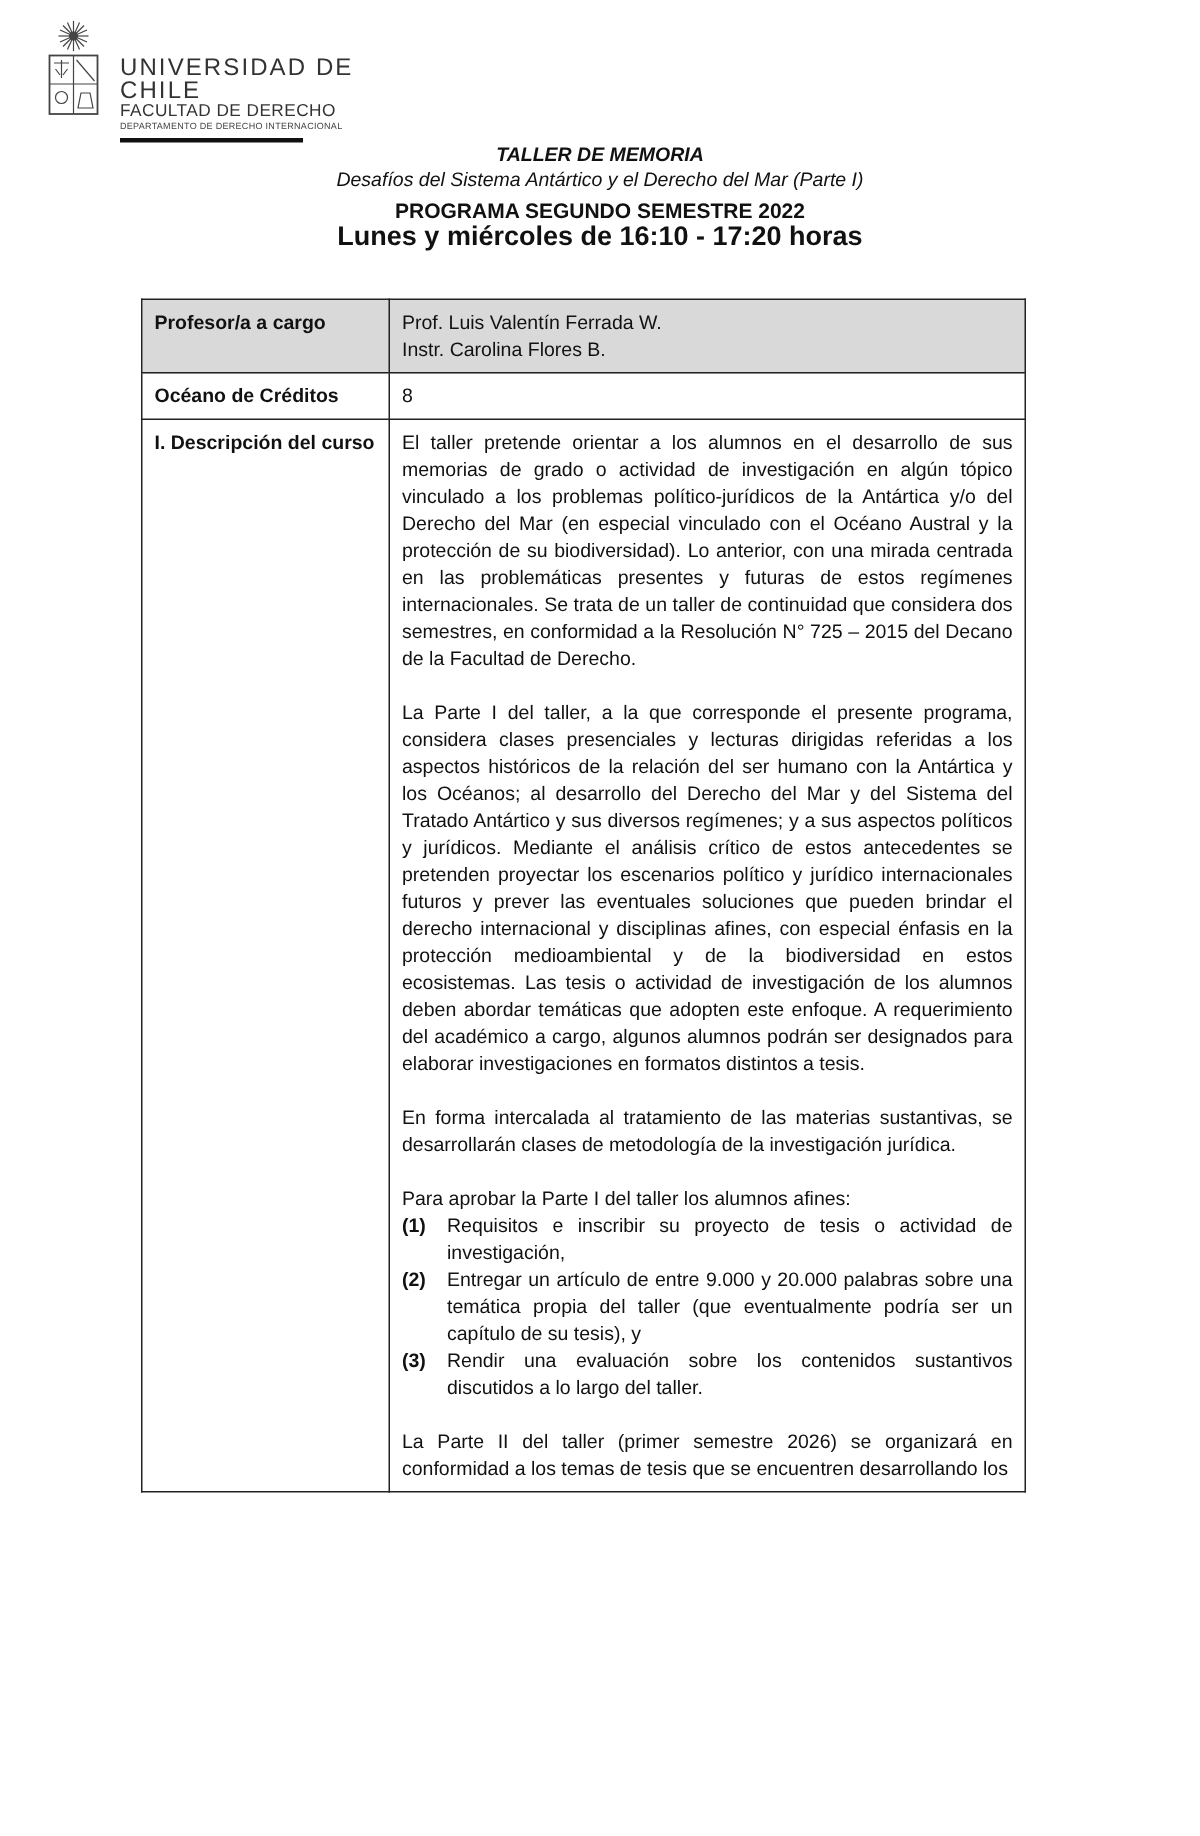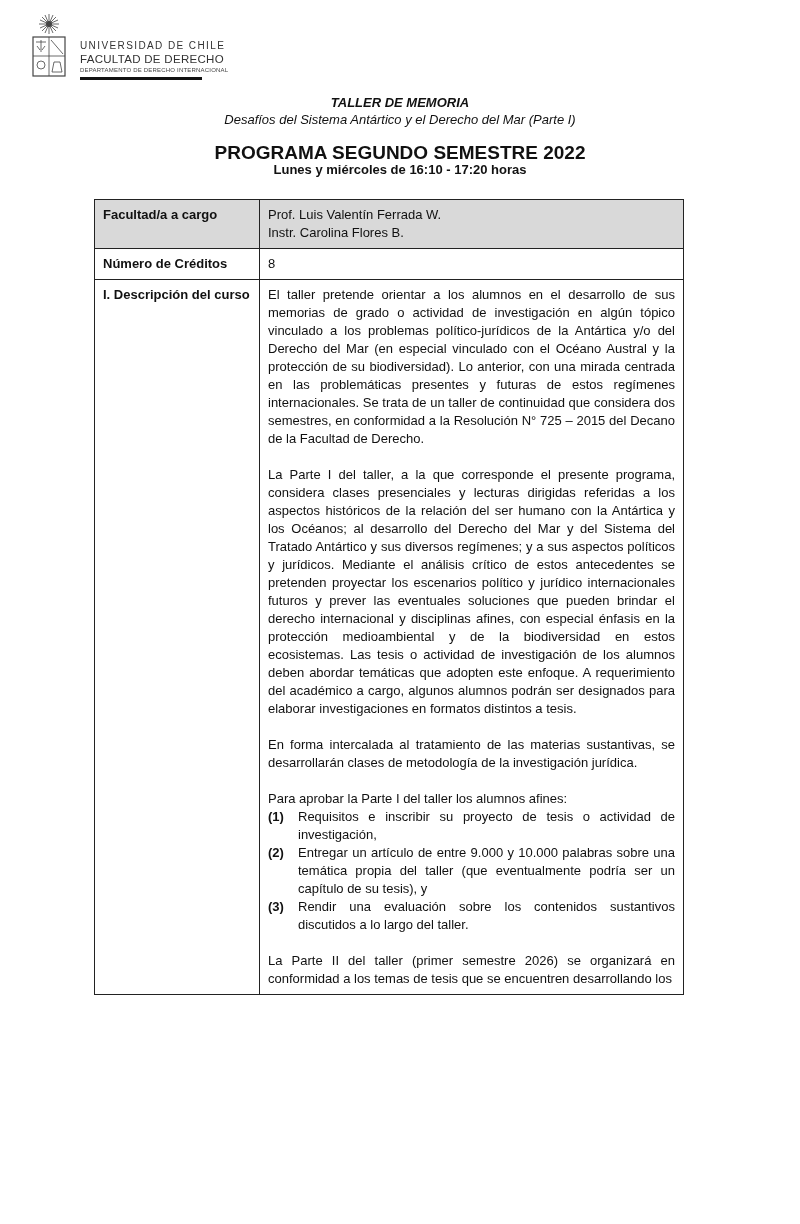--- a/index.html
+++ b/index.html
@@ -3,30 +3,30 @@
   <meta charset="utf-8">
   <style>
     html, body { margin: 0; padding: 0; background: #ffffff; }
     body {
       width: 800px; height: 1224px; position: relative; overflow: hidden;
       font-family: "Liberation Sans", sans-serif; color: #111;
     }
     .logo { position: absolute; left: 30px; top: 12px; width: 230px; height: 68px; }
     .logo-crest { position: absolute; left: 0; top: 0; width: 38px; height: 66px; }
     .logo-text { position: absolute; left: 50px; top: 26px; }
-    .logo-line1 { font-size: 10px; letter-spacing: 1.4px; color: #333; line-height: 15px; }
+    .logo-line1 { font-size: 16px; letter-spacing: 1.4px; color: #333; line-height: 15px; }
     .logo-line2 { font-size: 11.5px; letter-spacing: 0.3px; color: #333; line-height: 13px; }
     .logo-line3 { font-size: 6px; letter-spacing: 0.2px; color: #444; line-height: 9px; }
     .logo-bar { width: 122px; height: 3px; background: #111; margin-top: 2px; }
 
     .titles { position: absolute; left: 0; top: 94px; width: 800px; text-align: center; }
     .t1 { font-size: 13px; font-weight: bold; font-style: italic; line-height: 17px; }
     .t2 { font-size: 13px; font-weight: normal; font-style: italic; line-height: 17px; }
-    .t3 { font-size: 19px; font-weight: bold; line-height: 17px; margin-top: 16px; }
-    .t4 { font-size: 13px; font-weight: bold; line-height: 17px; }
+    .t3 { font-size: 14px; font-weight: bold; line-height: 17px; margin-top: 4px; }
+    .t4 { font-size: 18px; font-weight: bold; line-height: 17px; }
 
     table.prog {
       position: absolute; left: 94px; top: 199px; width: 590px;
       border-collapse: collapse; font-size: 13px; line-height: 18px;
     }
     table.prog td {
       border: 1.5px solid #222; vertical-align: top; padding: 6px 8px 6px 8px;
     }
     td.lbl { width: 148px; font-weight: bold; }
     td.lbl .sub { font-weight: normal; }
@@ -74,46 +74,46 @@
 <div class="titles">
   <div class="t1">TALLER DE MEMORIA</div>
   <div class="t2">Desafíos del Sistema Antártico y el Derecho del Mar (Parte I)</div>
   <div class="t3">PROGRAMA SEGUNDO SEMESTRE 2022</div>
   <div class="t4">Lunes y miércoles de 16:10 - 17:20 horas</div>
 </div>
 
 <table class="prog">
   <tbody>
       <tr class="head">
-    <td class="lbl">Facultad/a a cargo</td>
+    <td class="lbl">Profesor/a a cargo</td>
     <td>
       <div>Prof. Luis Valentín Ferrada W.</div>
       <div>Instr. Carolina Flores B.</div>
     </td>
   </tr>
   <tr>
-    <td class="lbl">Número de Créditos</td>
+    <td class="lbl">Océano de Créditos</td>
     <td>8</td>
   </tr>
   <tr>
     <td class="lbl">I. Descripción del curso</td>
     <td class="just">
       <p class="para">El taller pretende orientar a los alumnos en el desarrollo de sus memorias de grado o actividad de investigación en algún tópico vinculado a los problemas político-jurídicos de la Antártica y/o del Derecho del Mar (en especial vinculado con el Océano Austral y la protección de su biodiversidad). Lo anterior, con una mirada centrada en las problemáticas presentes y futuras de estos regímenes internacionales. Se trata de un taller de continuidad que considera dos semestres, en conformidad a la Resolución N° 725 – 2015 del Decano de la Facultad de Derecho.</p>
       <p class="para">La Parte I del taller, a la que corresponde el presente programa, considera clases presenciales y lecturas dirigidas referidas a los aspectos históricos de la relación del ser humano con la Antártica y los Océanos; al desarrollo del Derecho del Mar y del Sistema del Tratado Antártico y sus diversos regímenes; y a sus aspectos políticos y jurídicos. Mediante el análisis crítico de estos antecedentes se pretenden proyectar los escenarios político y jurídico internacionales futuros y prever las eventuales soluciones que pueden brindar el derecho internacional y disciplinas afines, con especial énfasis en la protección medioambiental y de la biodiversidad en estos ecosistemas. Las tesis o actividad de investigación de los alumnos deben abordar temáticas que adopten este enfoque. A requerimiento del académico a cargo, algunos alumnos podrán ser designados para elaborar investigaciones en formatos distintos a tesis.</p>
       <p class="para">En forma intercalada al tratamiento de las materias sustantivas, se desarrollarán clases de metodología de la investigación jurídica.</p>
       <div class="para">
         <div>Para aprobar la Parte I del taller los alumnos afines:</div>
         <ul class="list">
           <li>
             <span class="num">(1)</span>
             <span class="txt">Requisitos e inscribir su proyecto de tesis o actividad de investigación,</span>
           </li>
           <li>
             <span class="num">(2)</span>
-            <span class="txt">Entregar un artículo de entre 9.000 y 10.000 palabras sobre una temática propia del taller (que eventualmente podría ser un capítulo de su tesis), y</span>
+            <span class="txt">Entregar un artículo de entre 9.000 y 20.000 palabras sobre una temática propia del taller (que eventualmente podría ser un capítulo de su tesis), y</span>
           </li>
           <li>
             <span class="num">(3)</span>
             <span class="txt">Rendir una evaluación sobre los contenidos sustantivos discutidos a lo largo del taller.</span>
           </li>
         </ul>
       </div>
       <p class="para">La Parte II del taller (primer semestre 2026) se organizará en conformidad a los temas de tesis que se encuentren desarrollando los</p>
     </td>
   </tr>

